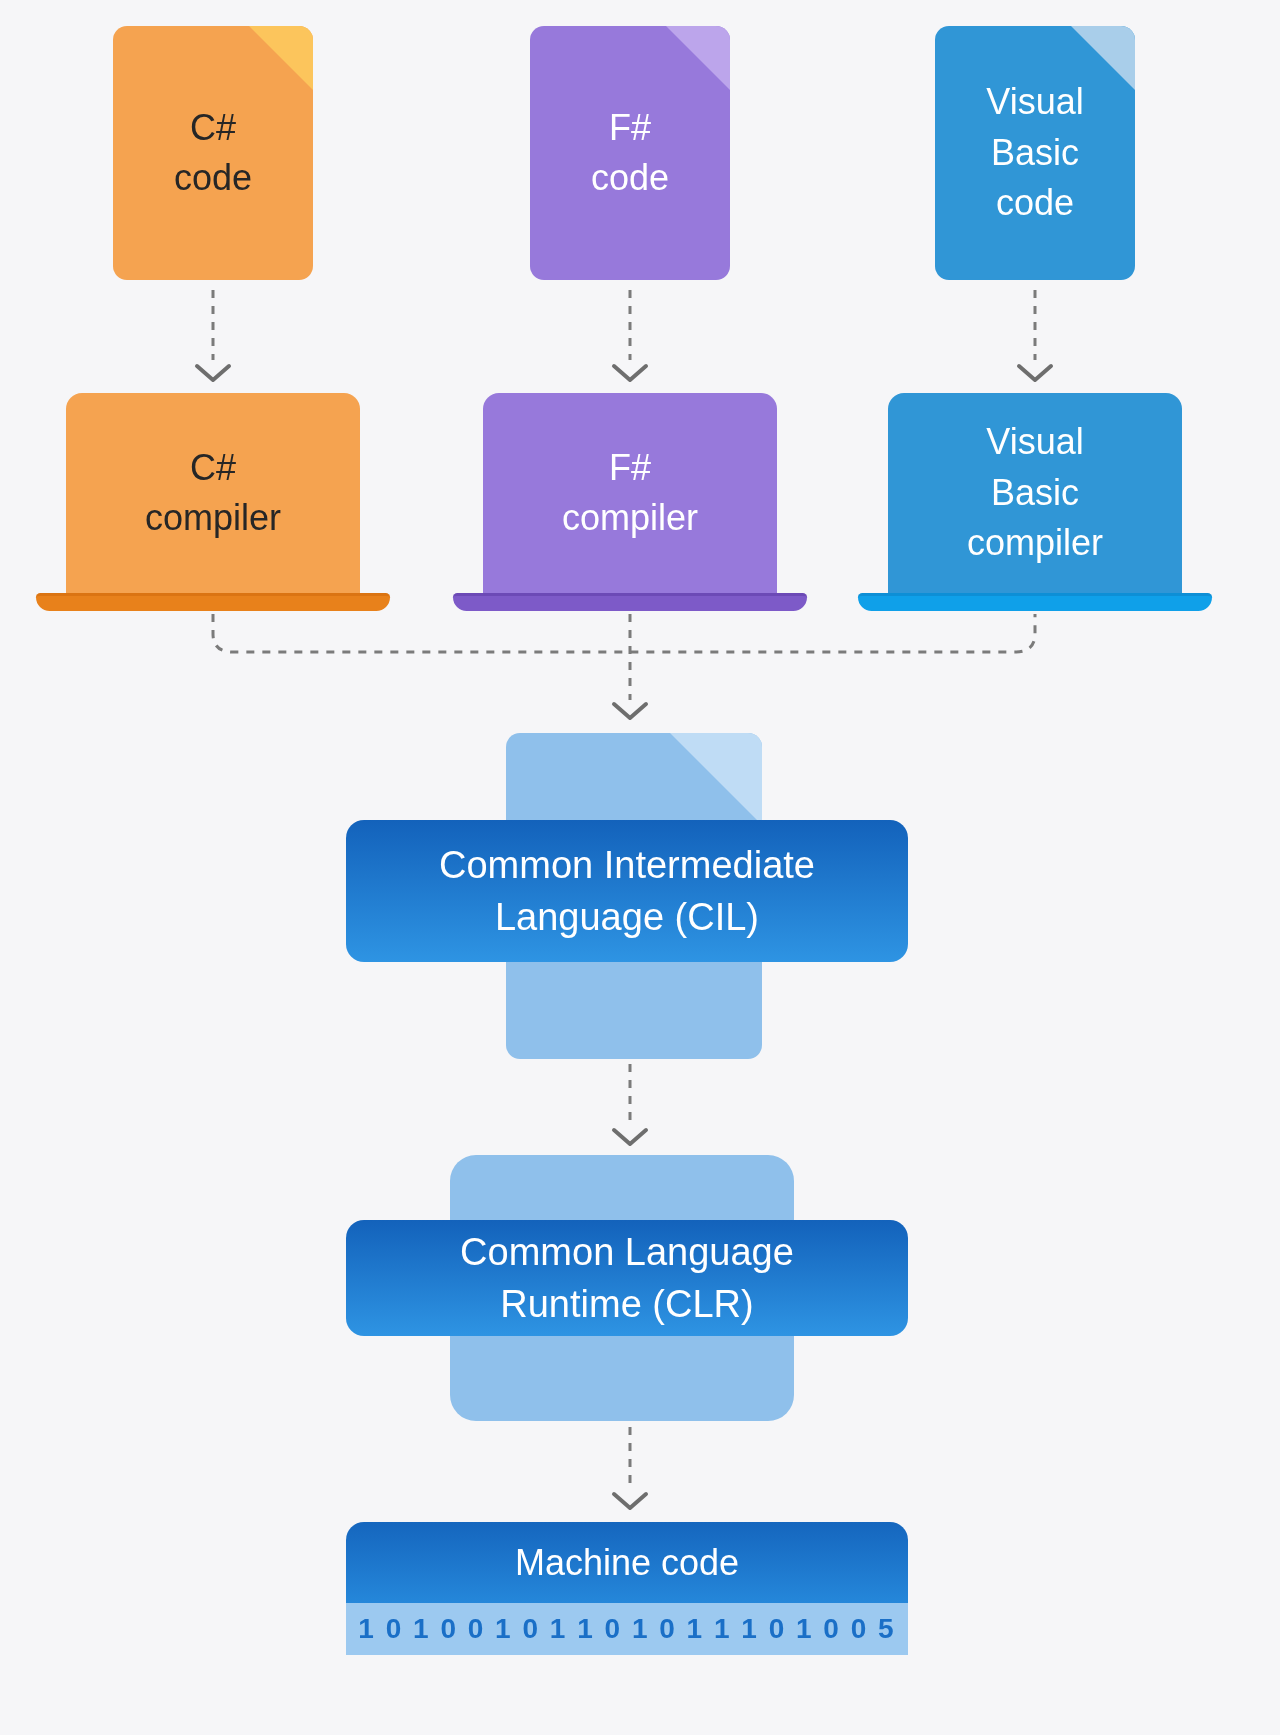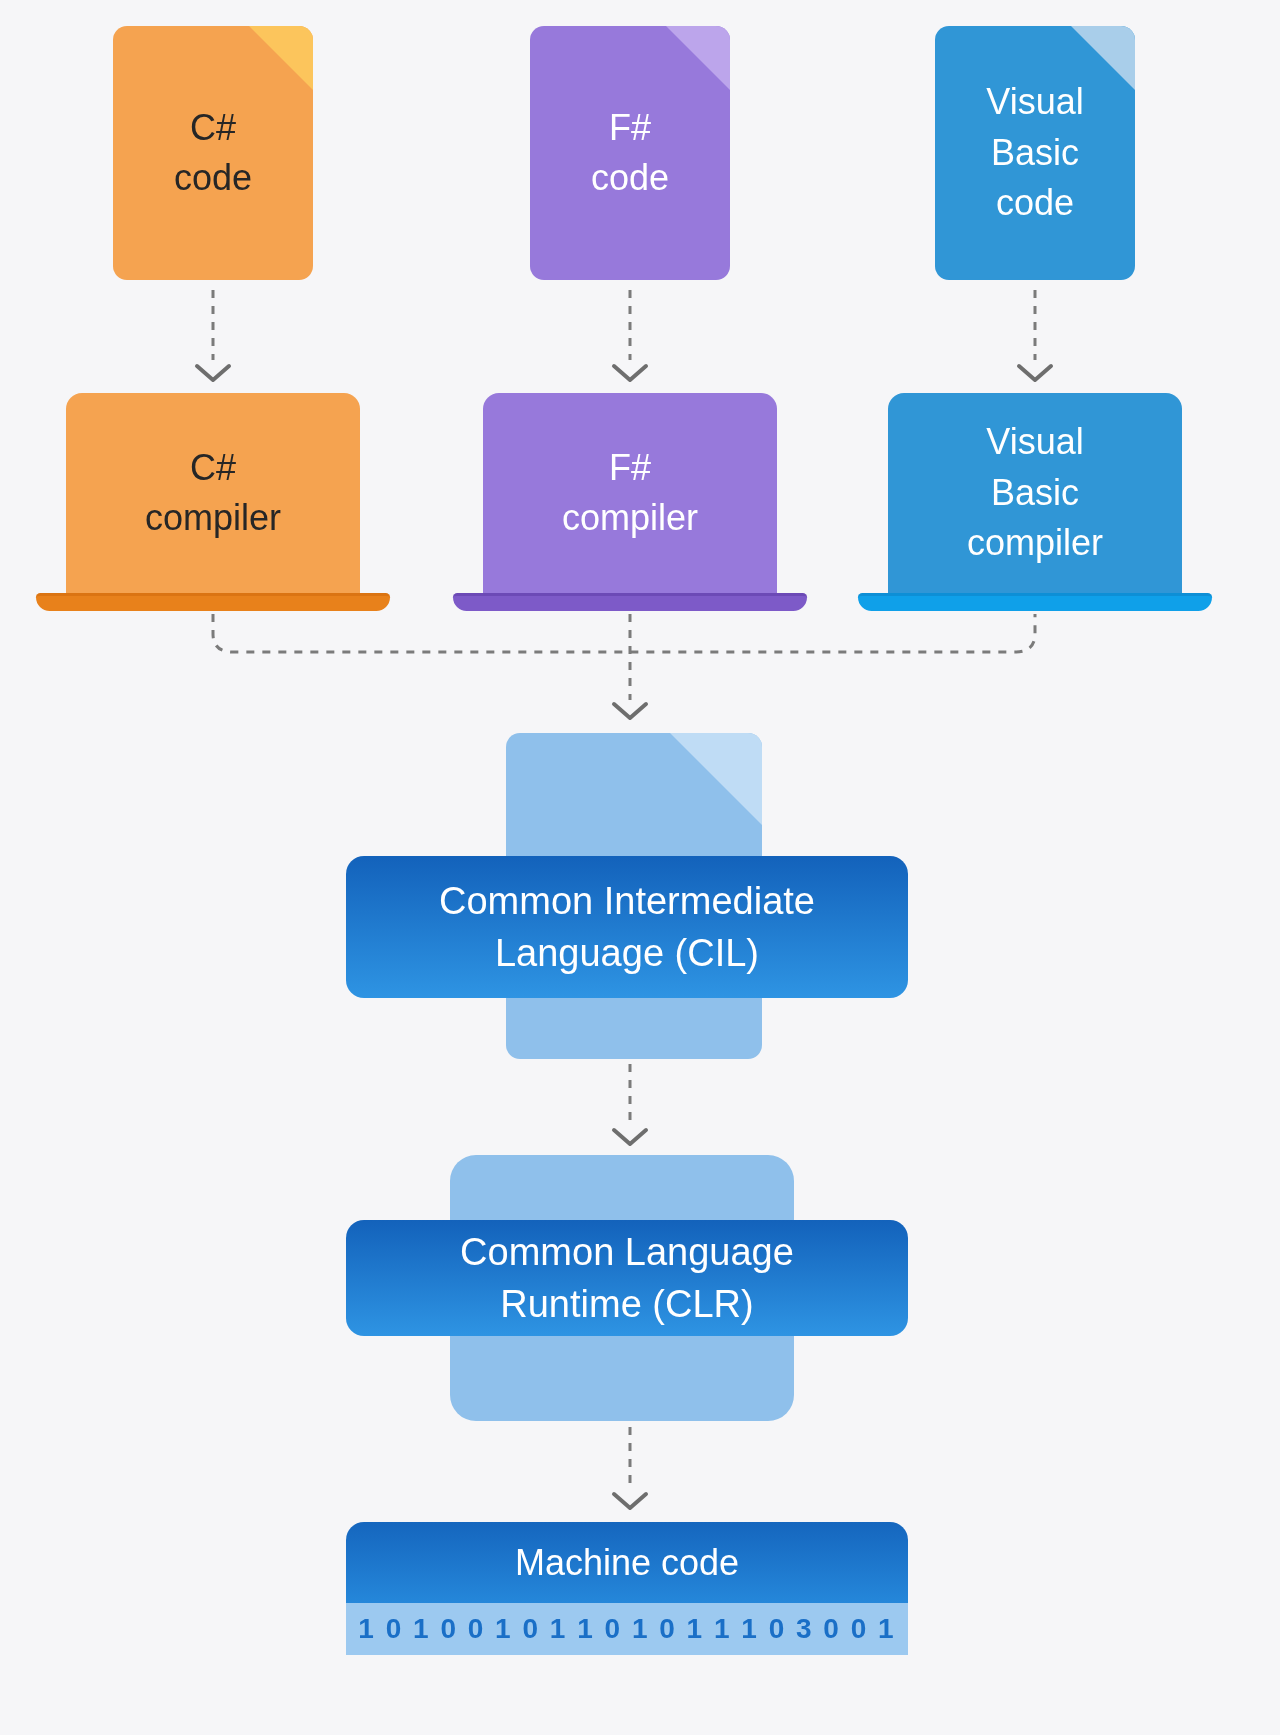--- a/index.html
+++ b/index.html
@@ -144,25 +144,25 @@
   <div class="lap-vb">
     <div class="laptop-screen" style="left:888px;top:393px;width:294px;height:200px;">Visual
 Basic
 compiler</div>
     <div class="laptop-base" style="left:858px;top:593px;width:354px;"></div>
   </div>
 
   <div class="doc doc-light" style="left:506px;top:733px;width:256px;height:326px;">
     <div class="fold" style="width:92px;height:92px;"></div>
   </div>
-  <div class="banner" style="top:820px;height:142px;margin-top:36px;">Common Intermediate
+  <div class="banner" style="top:820px;height:142px;">Common Intermediate
 Language (CIL)</div>
 
   <div class="clr-square"></div>
   <div class="banner" style="top:1220px;height:116px;">Common Language
 Runtime (CLR)</div>
 
   <div class="machine">
     <div class="machine-top">Machine code</div>
-    <div class="machine-strip">1 0 1 0 0 1 0 1 1 0 1 0 1 1 1 0 3 0 0 1</div>
+    <div class="machine-strip">1 0 1 0 0 1 0 1 1 0 1 0 1 1 1 0 1 0 0 5</div>
   </div>
 
 </div>
 
 </body></html>

